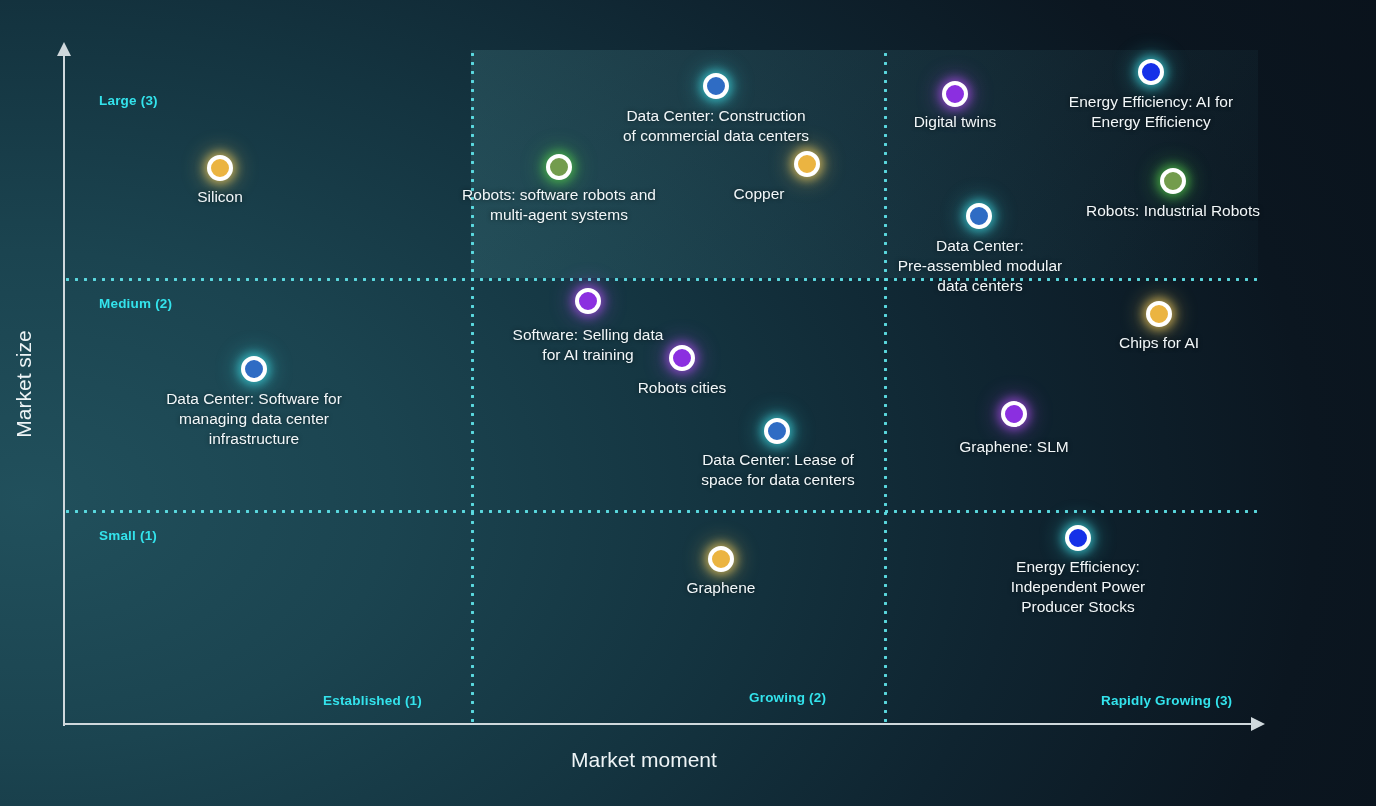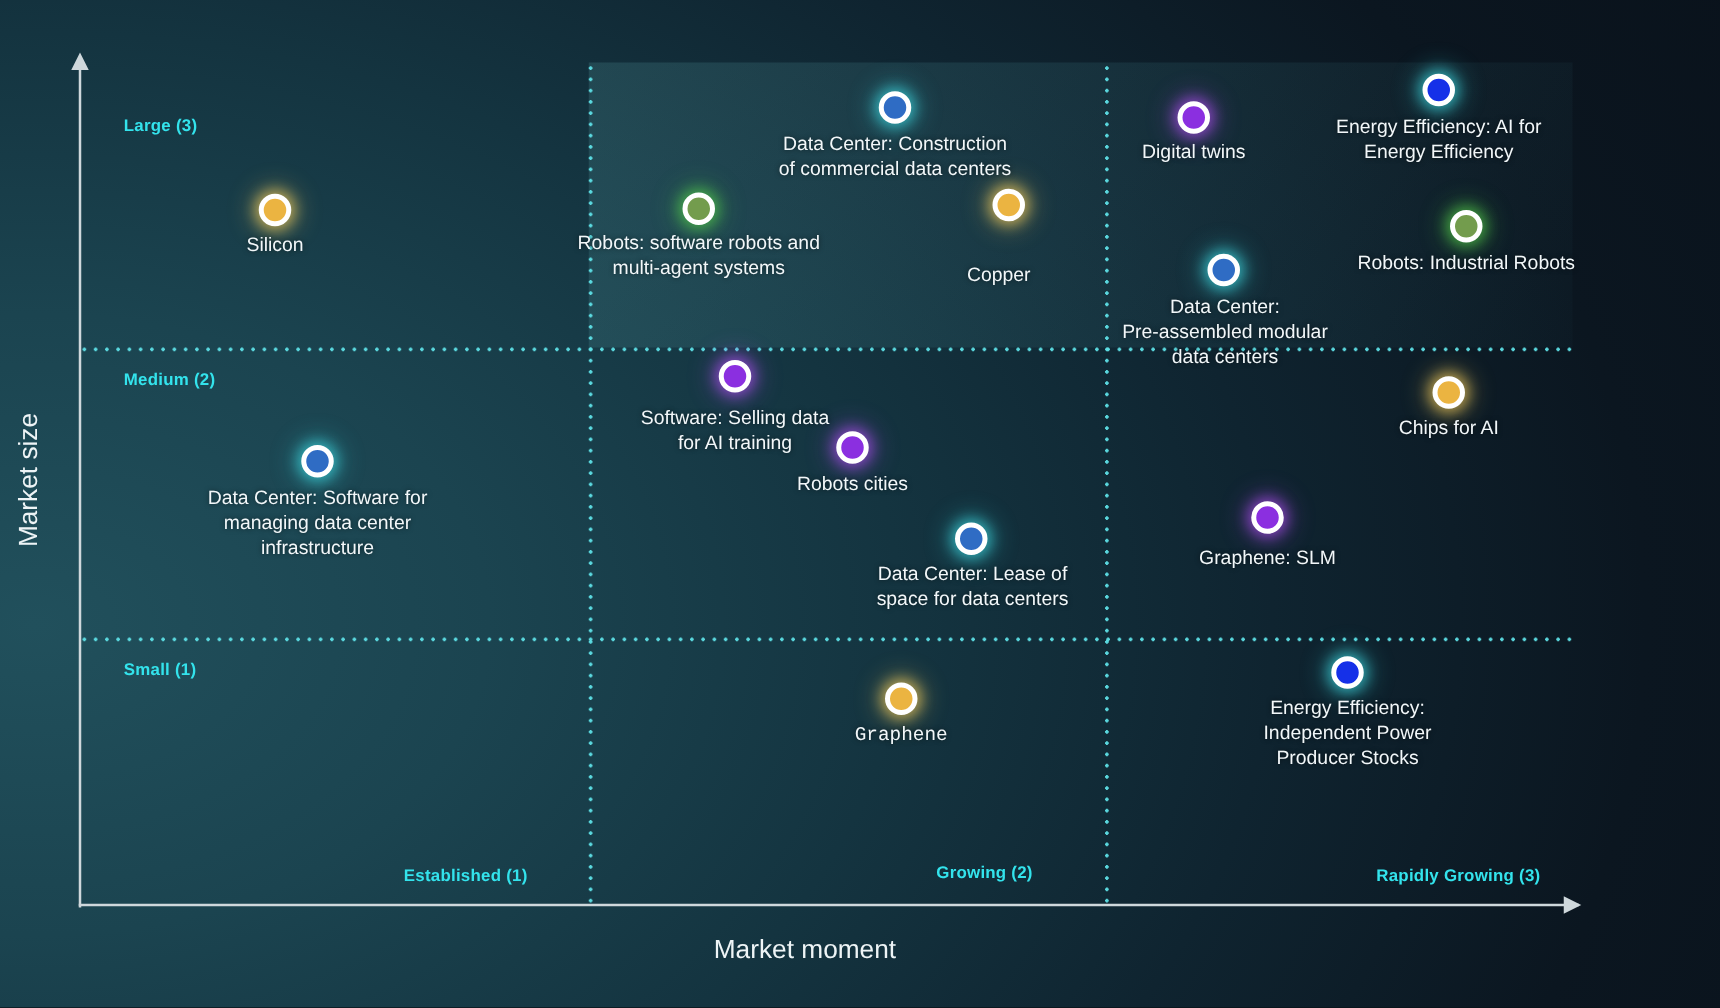--- a/index.html
+++ b/index.html
@@ -174,21 +174,21 @@
       <div class="label" style="left: 559px; top: 185px;">Robots: software robots and
 multi-agent systems</div>
       <div class="point" style="left: 716px; top: 86px;">
         <div class="bubble" style="background: rgb(47, 108, 196); box-shadow: rgba(63, 224, 232, 0.6) 0px 0px 10px 3px, rgba(63, 224, 232, 0.267) 0px 0px 20px 7px;"></div>
       </div>
       <div class="label" style="left: 716px; top: 106px;">Data Center: Construction
 of commercial data centers</div>
       <div class="point" style="left: 807px; top: 164px;">
         <div class="bubble" style="background: rgb(235, 180, 65); box-shadow: rgba(255, 212, 94, 0.6) 0px 0px 10px 3px, rgba(255, 212, 94, 0.267) 0px 0px 20px 7px;"></div>
       </div>
-      <div class="label" style="left: 799px; top: 184px; margin-top: 27px;">Copper</div>
+      <div class="label" style="left: 759px; top: 184px;">Copper</div>
       <div class="point" style="left: 955px; top: 94px;">
         <div class="bubble" style="background: rgb(139, 47, 224); box-shadow: rgba(179, 79, 245, 0.6) 0px 0px 10px 3px, rgba(179, 79, 245, 0.267) 0px 0px 20px 7px;"></div>
       </div>
       <div class="label" style="left: 955px; top: 112px;">Digital twins</div>
       <div class="point" style="left: 1151px; top: 72px;">
         <div class="bubble" style="background: rgb(21, 48, 232); box-shadow: rgba(63, 224, 232, 0.6) 0px 0px 10px 3px, rgba(63, 224, 232, 0.267) 0px 0px 20px 7px;"></div>
       </div>
       <div class="label" style="left: 1151px; top: 92px;">Energy Efficiency: AI for
 Energy Efficiency</div>
       <div class="point" style="left: 1173px; top: 181px;">
@@ -225,21 +225,21 @@
         <div class="bubble" style="background: rgb(235, 180, 65); box-shadow: rgba(255, 212, 94, 0.6) 0px 0px 10px 3px, rgba(255, 212, 94, 0.267) 0px 0px 20px 7px;"></div>
       </div>
       <div class="label" style="left: 1159px; top: 333px;">Chips for AI</div>
       <div class="point" style="left: 1014px; top: 414px;">
         <div class="bubble" style="background: rgb(139, 47, 224); box-shadow: rgba(179, 79, 245, 0.6) 0px 0px 10px 3px, rgba(179, 79, 245, 0.267) 0px 0px 20px 7px;"></div>
       </div>
       <div class="label" style="left: 1014px; top: 437px;">Graphene: SLM</div>
       <div class="point" style="left: 721px; top: 559px;">
         <div class="bubble" style="background: rgb(235, 180, 65); box-shadow: rgba(255, 212, 94, 0.6) 0px 0px 10px 3px, rgba(255, 212, 94, 0.267) 0px 0px 20px 7px;"></div>
       </div>
-      <div class="label" style="left: 721px; top: 578px; font-family: Liberation Mono, monospace;">Graphene</div>
+      <div class="label" style="left: 721px; top: 578px;">Graphene</div>
       <div class="point" style="left: 1078px; top: 538px;">
         <div class="bubble" style="background: rgb(21, 48, 232); box-shadow: rgba(63, 224, 232, 0.6) 0px 0px 10px 3px, rgba(63, 224, 232, 0.267) 0px 0px 20px 7px;"></div>
       </div>
       <div class="label" style="left: 1078px; top: 557px;">Energy Efficiency:
 Independent Power
 Producer Stocks</div>
     </div>
 
 </div>
 

